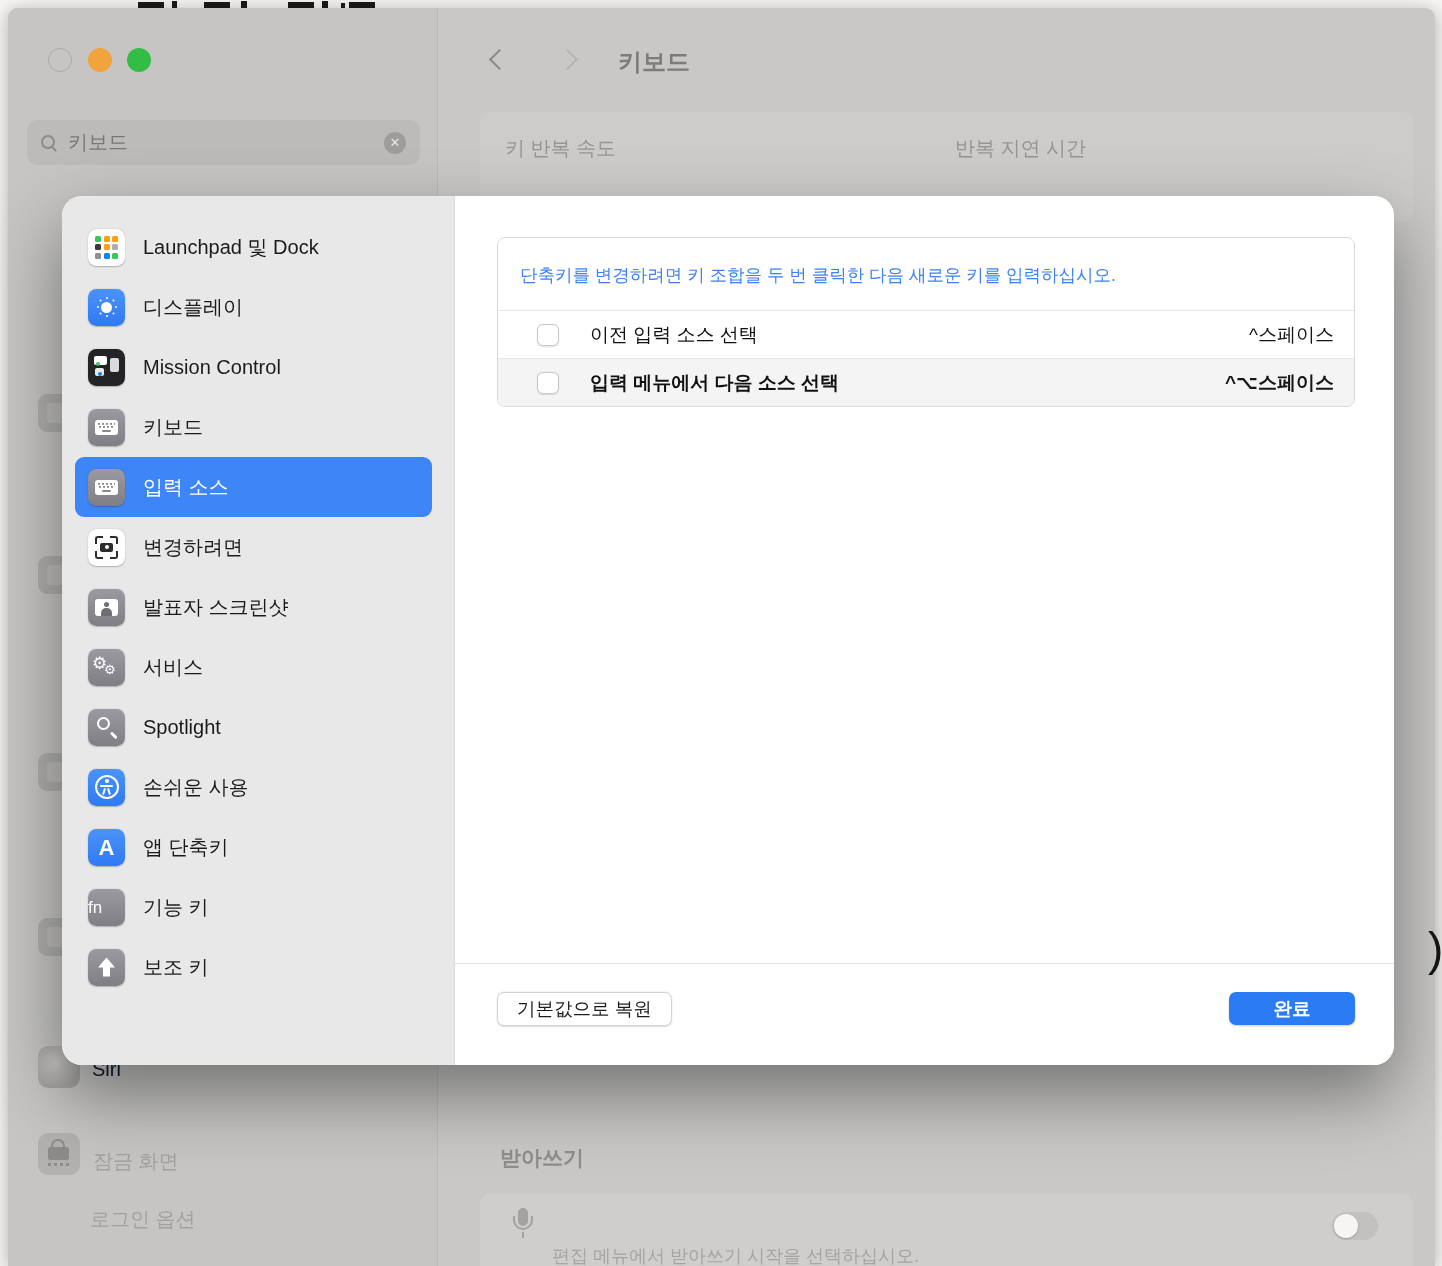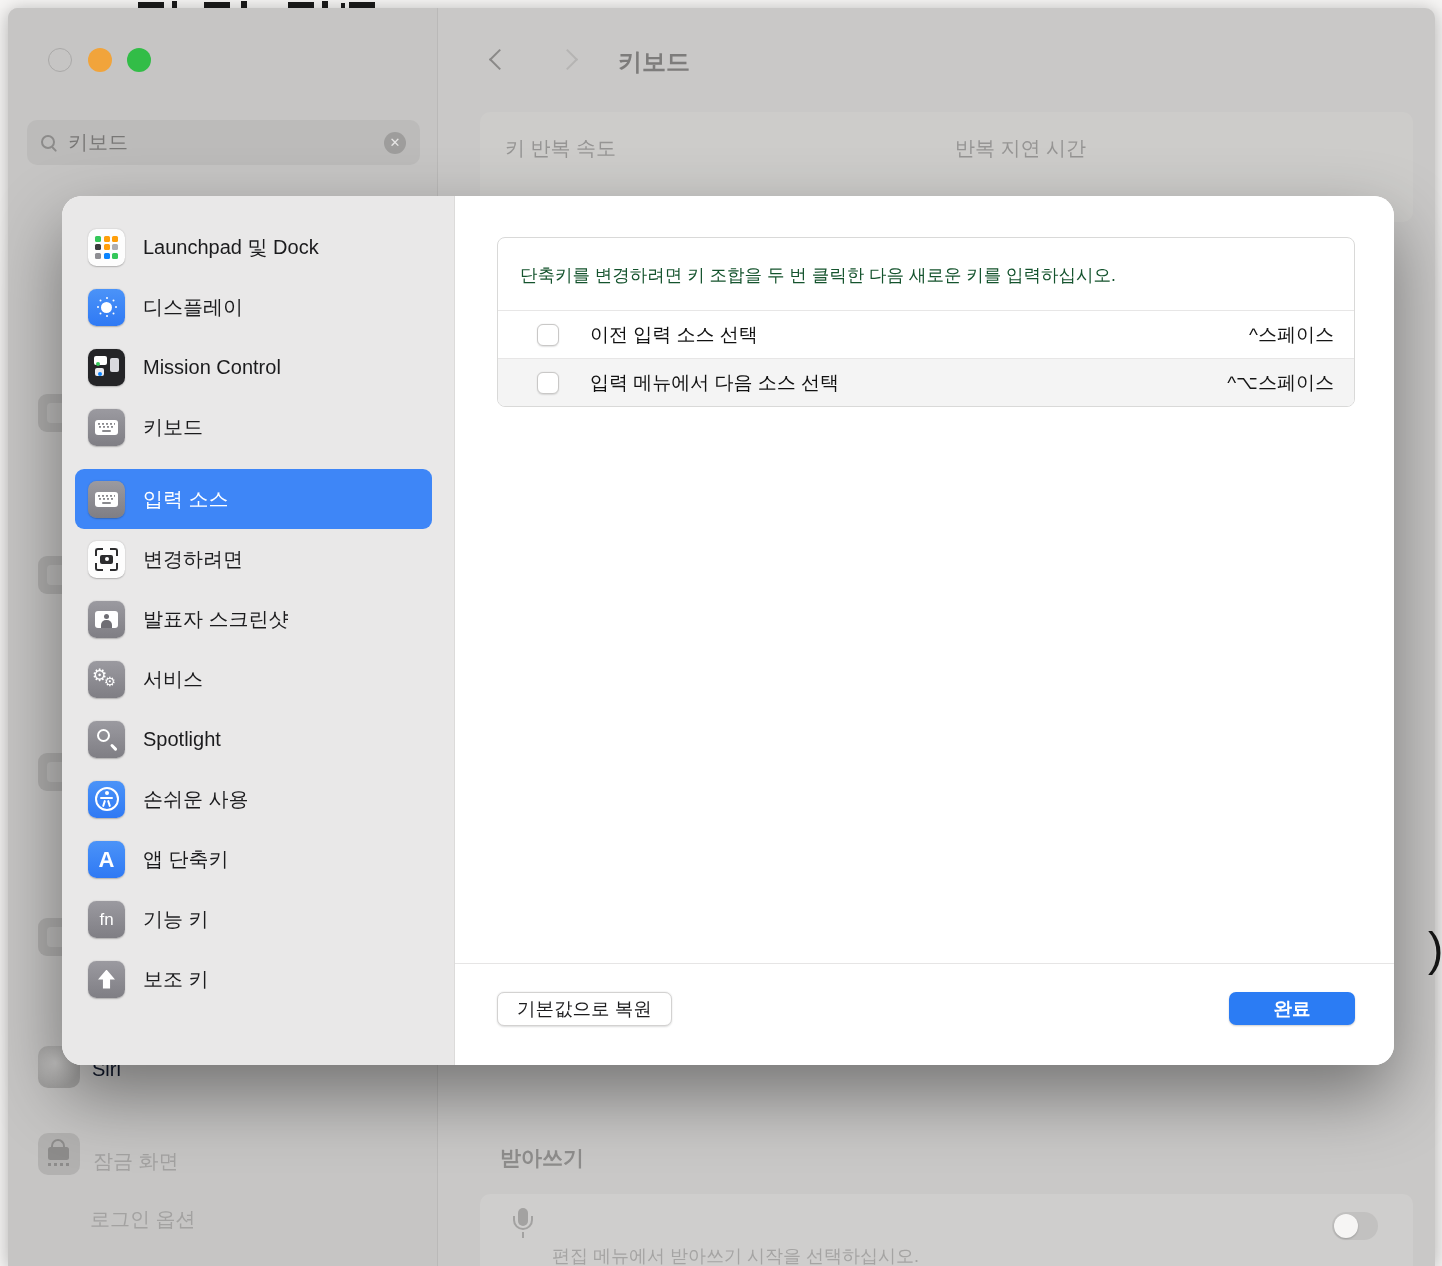--- a/index.html
+++ b/index.html
@@ -62,21 +62,21 @@
   .dict-text { position:absolute; left:72px; font-size:18px; color:#a5a4a3; white-space:nowrap; }
   .toggle { position:absolute; left:852px; top:18px; width:46px; height:28px; border-radius:14px; background:#c2c1c0; }
   .toggle .t-knob { position:absolute; left:2px; top:2px; width:24px; height:24px; border-radius:50%; background:#f6f5f4; box-shadow:0 1px 2px rgba(0,0,0,.2); }
 
   
   .sheet { position:absolute; left:62px; top:196px; width:1332px; height:869px; border-radius:20px; background:#fff;
            box-shadow:0 30px 70px rgba(0,0,0,.42); overflow:hidden; z-index:5; }
   .sh-sidebar { position:absolute; left:0; top:0; width:393px; height:100%; background:#e9e8e8; border-right:1px solid #dcdbda; padding-top:21px; }
   .sh-item { display:flex; align-items:center; height:60px; margin:0 22px 0 13px; padding:0 8px 0 13px; border-radius:9px; gap:18px; }
   .sh-item .lbl { font-size:20px; color:#1b1b1d; }
-  .sh-item.selected { background:#3e86f7;margin-top:12px; }
+  .sh-item.selected { background:#3e86f7; }
   .sh-item.selected .lbl { color:#fff; }
 
   .icn { position:relative; width:37px; height:37px; border-radius:8.5px; flex:none; box-shadow:0 .5px 1.5px rgba(0,0,0,.25); }
   .icn-gray { background:linear-gradient(#9b9aa0,#7f7e84); }
   .icn-blue { background:linear-gradient(#4b93f8,#2f79f4); }
   .icn-white { background:#fdfdfd; }
   .icn-black { background:#242427; }
 
   .lp-grid { position:absolute; inset:7px; display:grid; grid-template-columns:repeat(3,1fr); grid-template-rows:repeat(3,1fr); gap:2.5px; }
   .lp-grid span { border-radius:1.5px; }
@@ -118,29 +118,29 @@
   .sp-ring { position:absolute; left:9px; top:8px; width:13px; height:13px; border:2.6px solid #fff; border-radius:50%; }
   .sp-handle { position:absolute; left:23px; top:22px; width:8px; height:2.8px; background:#fff; border-radius:2px; transform:rotate(45deg); transform-origin:0 50%; }
 
   .ax-ring { position:absolute; left:6.5px; top:6.5px; width:24px; height:24px; border:2px solid #fff; border-radius:50%; }
   .ax-head { position:absolute; left:16.5px; top:10px; width:4.5px; height:4.5px; border-radius:50%; background:#fff; }
   .ax-arms { position:absolute; left:12px; top:16px; width:13px; height:2.2px; background:#fff; border-radius:1px; }
   .ax-l1 { position:absolute; left:15px; top:19px; width:2.2px; height:7px; background:#fff; border-radius:1px; transform:rotate(18deg); }
   .ax-l2 { position:absolute; left:20px; top:19px; width:2.2px; height:7px; background:#fff; border-radius:1px; transform:rotate(-18deg); }
 
   .as-a { position:absolute; inset:0; color:#fff; font-size:22px; font-weight:bold; text-align:center; line-height:37px; }
-  .fn-t { position:absolute; inset:0; color:#fff; font-size:17px; text-align:center; line-height:37px; }
+  .fn-t { position:absolute; inset:0; color:#fff; font-size:17px; text-align:left; line-height:37px; }
   .mod-arrow { position:absolute; left:10px; top:9px; width:17px; height:19px; background:#fff;
     clip-path:polygon(50% 0,100% 52%,71% 52%,71% 100%,29% 100%,29% 52%,0 52%); }
 
   .sh-content { position:absolute; left:393px; top:0; right:0; bottom:0; background:#fff; }
   .panel { position:absolute; left:42px; top:41px; width:858px; border:1px solid #d9d9d8; border-radius:8px; background:#fff; }
-  .p-instr { padding:25px 22px 23px; font-size:17.5px; color:#14532d; }
+  .p-instr { padding:25px 22px 23px; font-size:17.5px; color:#3b82f6; }
   .p-row { display:flex; align-items:center; height:48px; padding:0 20px 0 39px; border-top:1px solid #e7e6e6; }
-  .p-row.alt { background:#f4f4f4; border-radius:0 0 7px 7px; }
+  .p-row.alt { background:#f4f4f4; border-radius:0 0 7px 7px;font-weight:bold; }
   .cbx { width:22px; height:22px; border-radius:6px; background:#fff; border:1px solid #c9c8c7; box-shadow:0 .5px 1.5px rgba(0,0,0,.12); flex:none; }
   .p-row .r-lbl { font-size:19px; color:#111; margin-left:31px; }
   .p-row .r-key { margin-left:auto; font-size:19px; color:#161616; }
 
   .f-div { position:absolute; left:0; right:0; top:767px; height:1px; background:#e6e5e5; }
   .btn-restore { position:absolute; left:42px; top:796px; height:34px; padding:0 19px; border-radius:7px; background:#fff;
     border:1px solid #d3d2d1; box-shadow:0 .5px 2px rgba(0,0,0,.14); font-size:18.5px; color:#1d1d1f; line-height:32px; }
   .btn-done { position:absolute; right:39px; top:796px; width:126px; height:33px; border-radius:7px; background:#2b7cf4;
     color:#fff; font-size:18.5px; font-weight:600; text-align:center; line-height:33px; box-shadow:0 1px 2px rgba(0,0,0,.2); }
 

